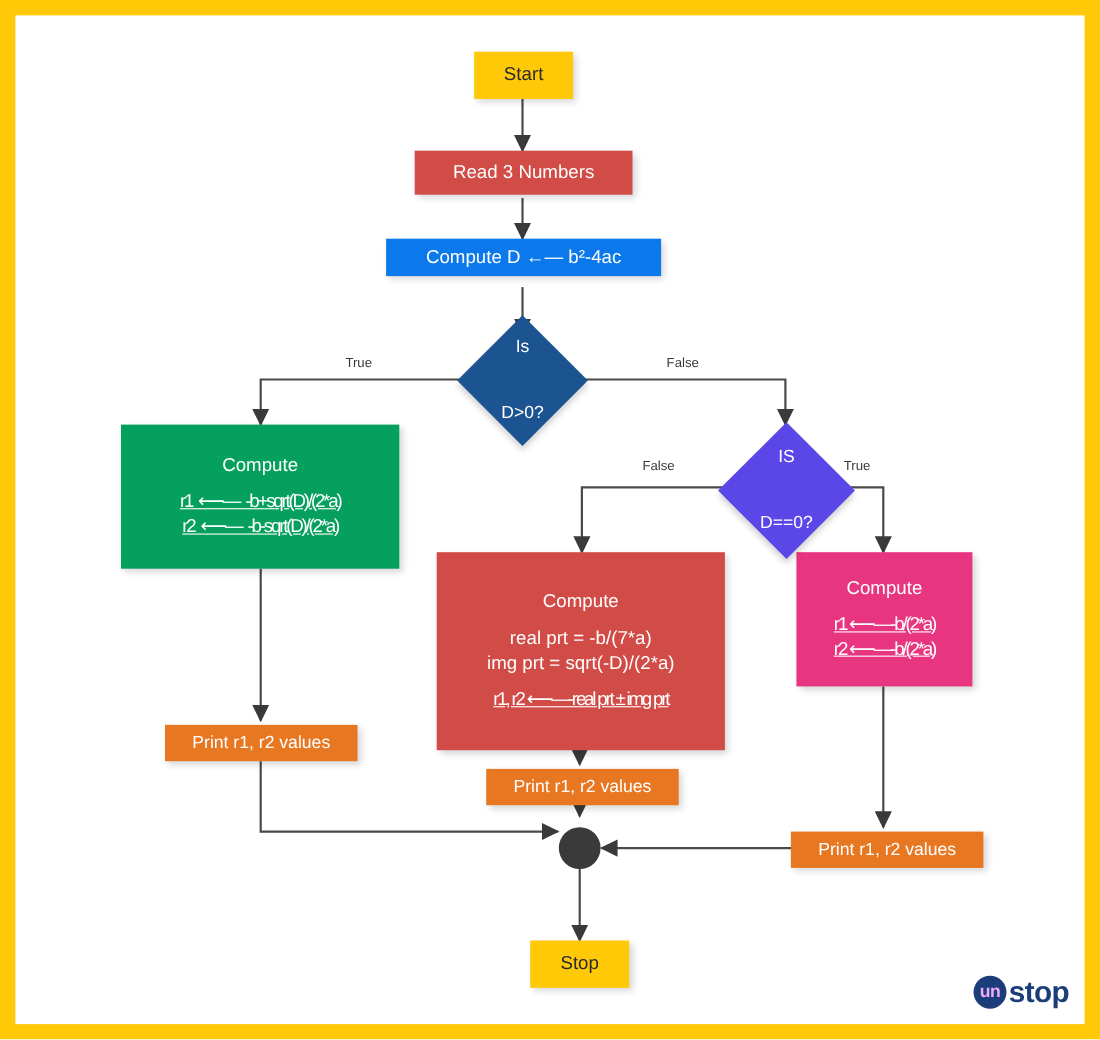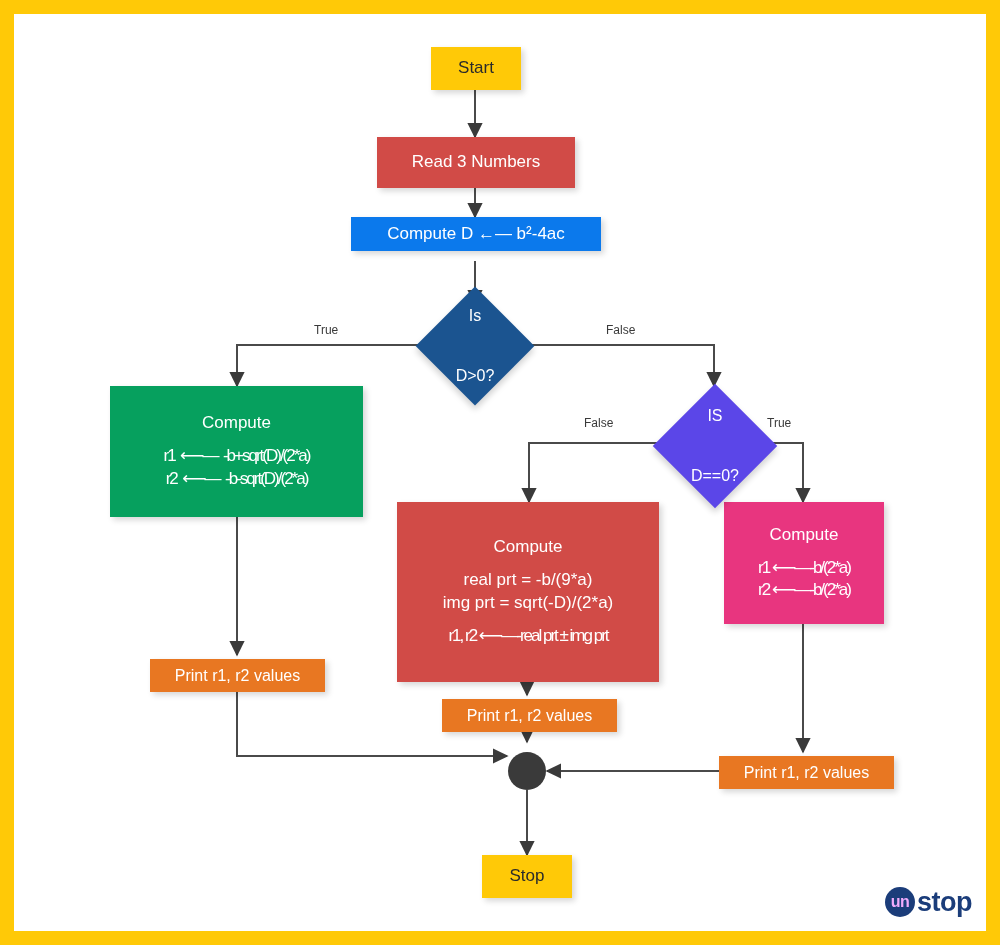--- a/index.html
+++ b/index.html
@@ -107,21 +107,21 @@
     justify-content: center;
     letter-spacing: -0.5px;
   }
   .logo-text {
     color: #1b3d7a;
     font-size: 27px;
     font-weight: bold;
     letter-spacing: -0.5px;
     line-height: 1;
   }
-  .arrow-glyph { letter-spacing: -2px; }
+  .arrow-glyph { letter-spacing: -2px; text-decoration: underline; }
 </style>
 </head>
 <body>
 
 <div id="page">
   <div id="canvas">
 
     <svg class="wires" viewBox="0 0 972 917" xmlns="http://www.w3.org/2000/svg">
       <defs>
         <marker id="ah" markerWidth="9" markerHeight="9" refX="7.2" refY="4.5" orient="auto" markerUnits="strokeWidth">
@@ -157,21 +157,21 @@
         <path d="M709,757 L533,757" marker-end="url(#ah)"></path>
 
         <path d="M513,776 L513,841" marker-end="url(#ah)"></path>
       </g>
     </svg>
 
     <div class="node dark" style="left:417px; top:33px; width:90px; height:43px; background:#ffc907;">
       <span>Start</span>
     </div>
 
-    <div class="node" style="left:363px; top:123px; width:198px; height:51px; background:#d14b47;">
+    <div class="node" style="left:363px; top:123px; width:198px; height:40px; background:#d14b47;">
       <span>Read 3 Numbers</span>
     </div>
 
     <div class="node" style="left:337px; top:203px; width:250px; height:34px; background:#0b79ec;">
       <span>Compute D ←— b²-4ac</span>
     </div>
 
     <div class="diamond-wrap" style="left:419px; top:290px; width:84px; height:84px;">
       <div class="diamond-shape" style="background:#1b5490;"></div>
       <div class="diamond-label">
@@ -196,21 +196,21 @@
     <div class="node" style="left:96px; top:372px; width:253px; height:131px; background:#06a05e; font-size:17px;">
       <span class="node-title">Compute</span>
       <span class="gap"></span>
       <span class="node-body arrow-glyph">r1  ⟵—  -b+sqrt(D)/(2*a)</span>
       <span class="node-body arrow-glyph">r2  ⟵—  -b-sqrt(D)/(2*a)</span>
     </div>
 
     <div class="node" style="left:383px; top:488px; width:262px; height:180px; background:#d14b47; font-size:17px;">
       <span class="node-title">Compute</span>
       <span class="gap"></span>
-      <span class="node-body">real prt = -b/(9*a)</span>
+      <span class="node-body">real prt = -b/(7*a)</span>
       <span class="node-body">img prt = sqrt(-D)/(2*a)</span>
       <span class="gap"></span>
       <span class="node-body arrow-glyph">r1, r2 ⟵—-real prt ± img prt</span>
     </div>
 
     <div class="node" style="left:710px; top:488px; width:160px; height:122px; background:#e8357f; font-size:17px;">
       <span class="node-title">Compute</span>
       <span class="gap"></span>
       <span class="node-body arrow-glyph">r1 ⟵—-b/(2*a)</span>
       <span class="node-body arrow-glyph">r2 ⟵—-b/(2*a)</span>

